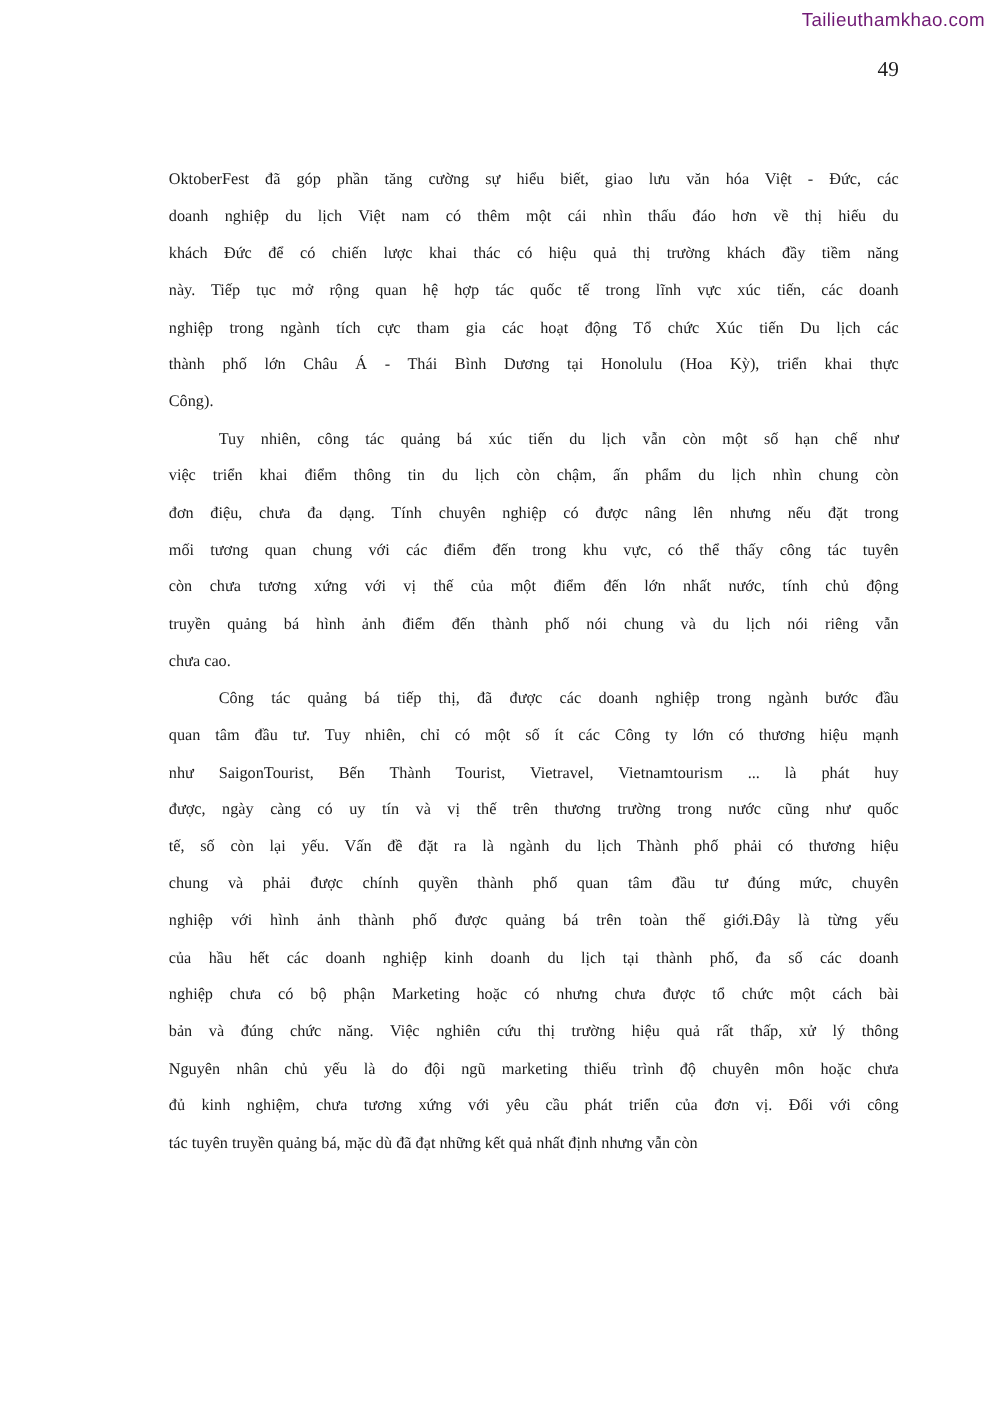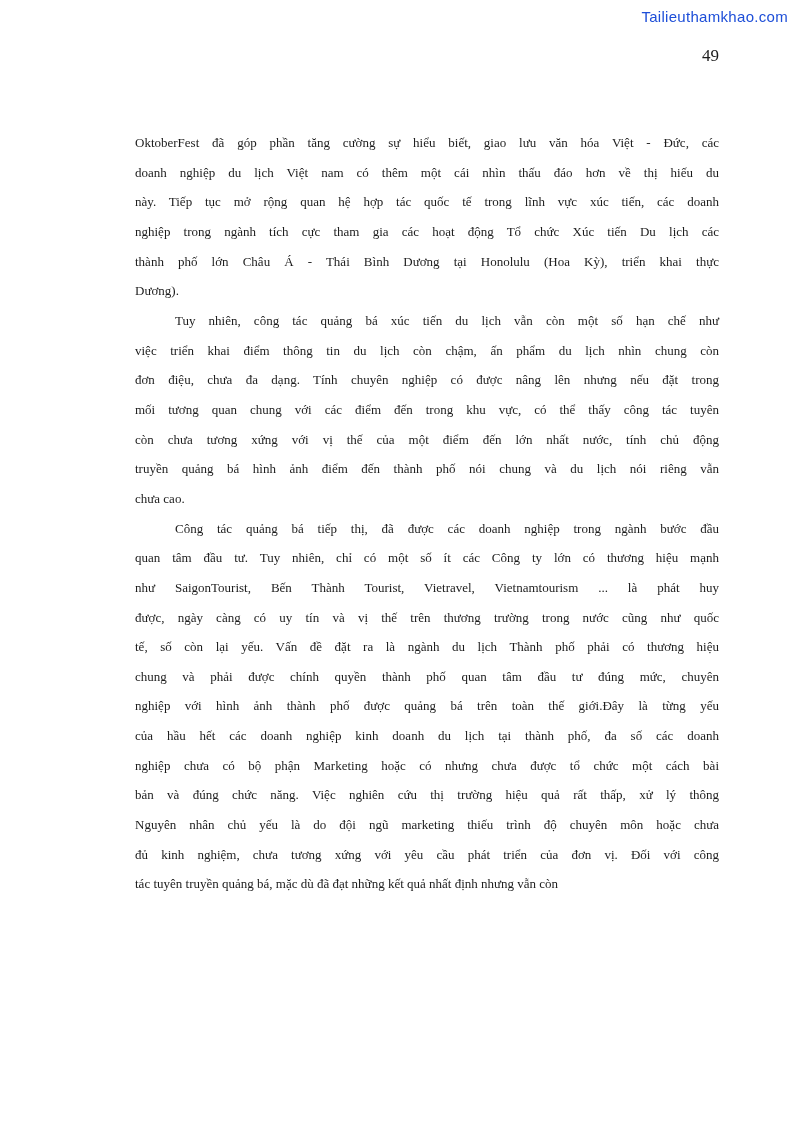--- a/index.html
+++ b/index.html
@@ -11,21 +11,21 @@
     overflow: hidden;
     font-family: "Liberation Serif", serif;
     color: #1c1c1c;
   }
   .watermark {
     position: absolute;
     top: 8px;
     right: 6px;
     font-family: "Liberation Sans", sans-serif;
     font-size: 15px;
-    color: #1d4ed8;
+    color: #701a75;
     text-shadow: 1px 1px 0 #ffffff;
     letter-spacing: 0.3px;
   }
   .page-number {
     position: absolute;
     top: 46px;
     left: 135px;
     width: 584px;
     text-align: right;
     font-size: 17px;
@@ -51,24 +51,25 @@
 </style>
 </head>
 <body>
 
 <div class="page">
   <div class="watermark">Tailieuthamkhao.com</div>
   <div class="page-number">49</div>
   <div class="document-body">
       <div class="line">OktoberFest đã góp phần tăng cường sự hiểu biết, giao lưu văn hóa Việt - Đức, các</div>
       <div class="line">doanh nghiệp du lịch Việt nam có thêm một cái nhìn thấu đáo hơn về thị hiếu du</div>
+      <div class="line">khách Đức để có chiến lược khai thác có hiệu quả thị trường khách đầy tiềm năng</div>
       <div class="line">này. Tiếp tục mở rộng quan hệ hợp tác quốc tế trong lĩnh vực xúc tiến, các doanh</div>
       <div class="line">nghiệp trong ngành tích cực tham gia các hoạt động Tổ chức Xúc tiến Du lịch các</div>
       <div class="line">thành phố lớn Châu Á - Thái Bình Dương tại Honolulu (Hoa Kỳ), triển khai thực</div>
-      <div class="line last">Dương).</div>
+      <div class="line last">Công).</div>
       <div class="line indent">Tuy nhiên, công tác quảng bá xúc tiến du lịch vẫn còn một số hạn chế như</div>
       <div class="line">việc triển khai điểm thông tin du lịch còn chậm, ấn phẩm du lịch nhìn chung còn</div>
       <div class="line">đơn điệu, chưa đa dạng. Tính chuyên nghiệp có được nâng lên nhưng nếu đặt trong</div>
       <div class="line">mối tương quan chung với các điểm đến trong khu vực, có thể thấy công tác tuyên</div>
       <div class="line">còn chưa tương xứng với vị thế của một điểm đến lớn nhất nước, tính chủ động</div>
       <div class="line">truyền quảng bá hình ảnh điểm đến thành phố nói chung và du lịch nói riêng vẫn</div>
       <div class="line last">chưa cao.</div>
       <div class="line indent">Công tác quảng bá tiếp thị, đã được các doanh nghiệp trong ngành bước đầu</div>
       <div class="line">quan tâm đầu tư. Tuy nhiên, chỉ có một số ít các Công ty lớn có thương hiệu mạnh</div>
       <div class="line">như SaigonTourist, Bến Thành Tourist, Vietravel, Vietnamtourism ... là phát huy</div>

